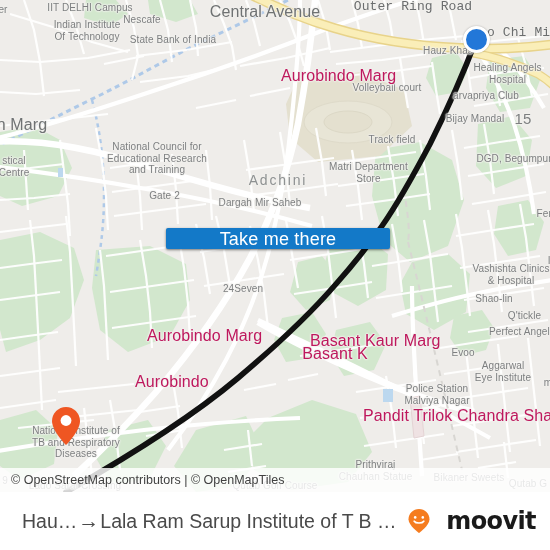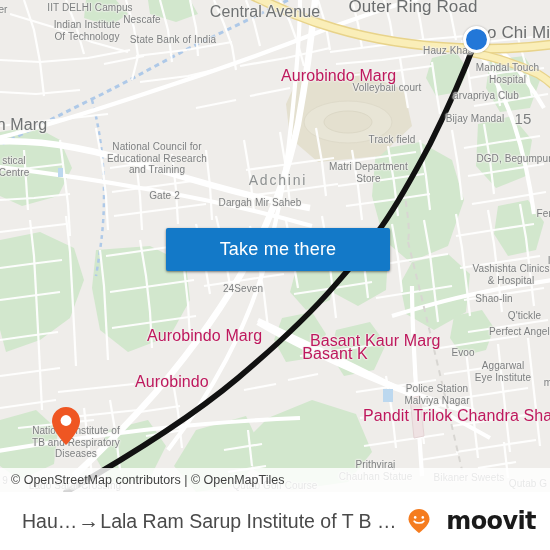--- a/index.html
+++ b/index.html
@@ -32,27 +32,27 @@
     text-align:center;
     pointer-events:none;
     text-shadow:
       1px 0 1.5px #f2f1ee, -1px 0 1.5px #f2f1ee,
       0 1px 1.5px #f2f1ee, 0 -1px 1.5px #f2f1ee;
   }
   .lbl.place{font-size:14px;color:#8e9192;letter-spacing:1.8px;}
   .lbl.big{font-size:15px;color:#7d7f80;}
   .lbl.road{color:#be185d;font-size:16px;}
   .lbl.roadbig{color:#6f7273;font-size:16px;}
-  .lbl.hwy{color:#6b6d6e;font-size:17px;}
+  .lbl.hwy{color:#6b6d6e;font-size:13px;font-family:Liberation Mono, monospace;}
 
   
   #take-me-there{
     position:absolute;
     left:166px;top:228px;
-    width:224px;height:43px;
+    width:224px;height:21px;
     background:#1379c8;
     border:none;
     border-radius:2px;
     color:#ffffff;
     font-family:"Liberation Sans",sans-serif;
     font-size:18px;
     letter-spacing:.2px;
     cursor:pointer;
     box-shadow:0 1px 3px rgba(0,0,0,.32),0 1px 2px rgba(0,0,0,.22);
     z-index:40;
@@ -343,21 +343,21 @@
     <div id="label-layer">
         <div class="lbl" style="left: 35px; top: 2px; width: 110px;">IIT DELHI Campus</div>
         <div class="lbl" style="left: 32px; top: 19px; width: 110px;">Indian Institute
 Of Technology</div>
         <div class="lbl" style="left: 112px; top: 14px; width: 60px;">Nescafe</div>
         <div class="lbl" style="left: 113px; top: 34px; width: 120px;">State Bank of India</div>
         <div class="lbl roadbig" style="left: 205px; top: 6px; width: 120px;">Central Avenue</div>
         <div class="lbl hwy" style="left: 343px; top: 1px; width: 140px;">Outer Ring Road</div>
         <div class="lbl" style="left: 413px; top: 45px; width: 70px;">Hauz Khas</div>
         <div class="lbl hwy" style="left: 487px; top: 27px; width: 70px;">o Chi Minh</div>
-        <div class="lbl" style="left: 465px; top: 62px; width: 85px;">Mandal Touch
+        <div class="lbl" style="left: 465px; top: 62px; width: 85px;">Healing Angels
 Hospital</div>
         <div class="lbl" style="left: 438px; top: 90px; width: 96px;">arvapriya Club</div>
         <div class="lbl" style="left: 435px; top: 113px; width: 80px;">Bijay Mandal</div>
         <div class="lbl big" style="left: 508px; top: 113px; width: 30px;">15</div>
         <div class="lbl" style="left: 337px; top: 82px; width: 100px;">Volleyball court</div>
         <div class="lbl" style="left: 357px; top: 134px; width: 70px;">Track field</div>
         <div class="lbl" style="left: 464px; top: 153px; width: 100px;">DGD, Begumpur</div>
         <div class="lbl" style="left: 316px; top: 161px; width: 105px;">Matri Department
 Store</div>
         <div class="lbl road" style="left: 281px; top: 70px; width: 110px;">Aurobindo Marg</div>

